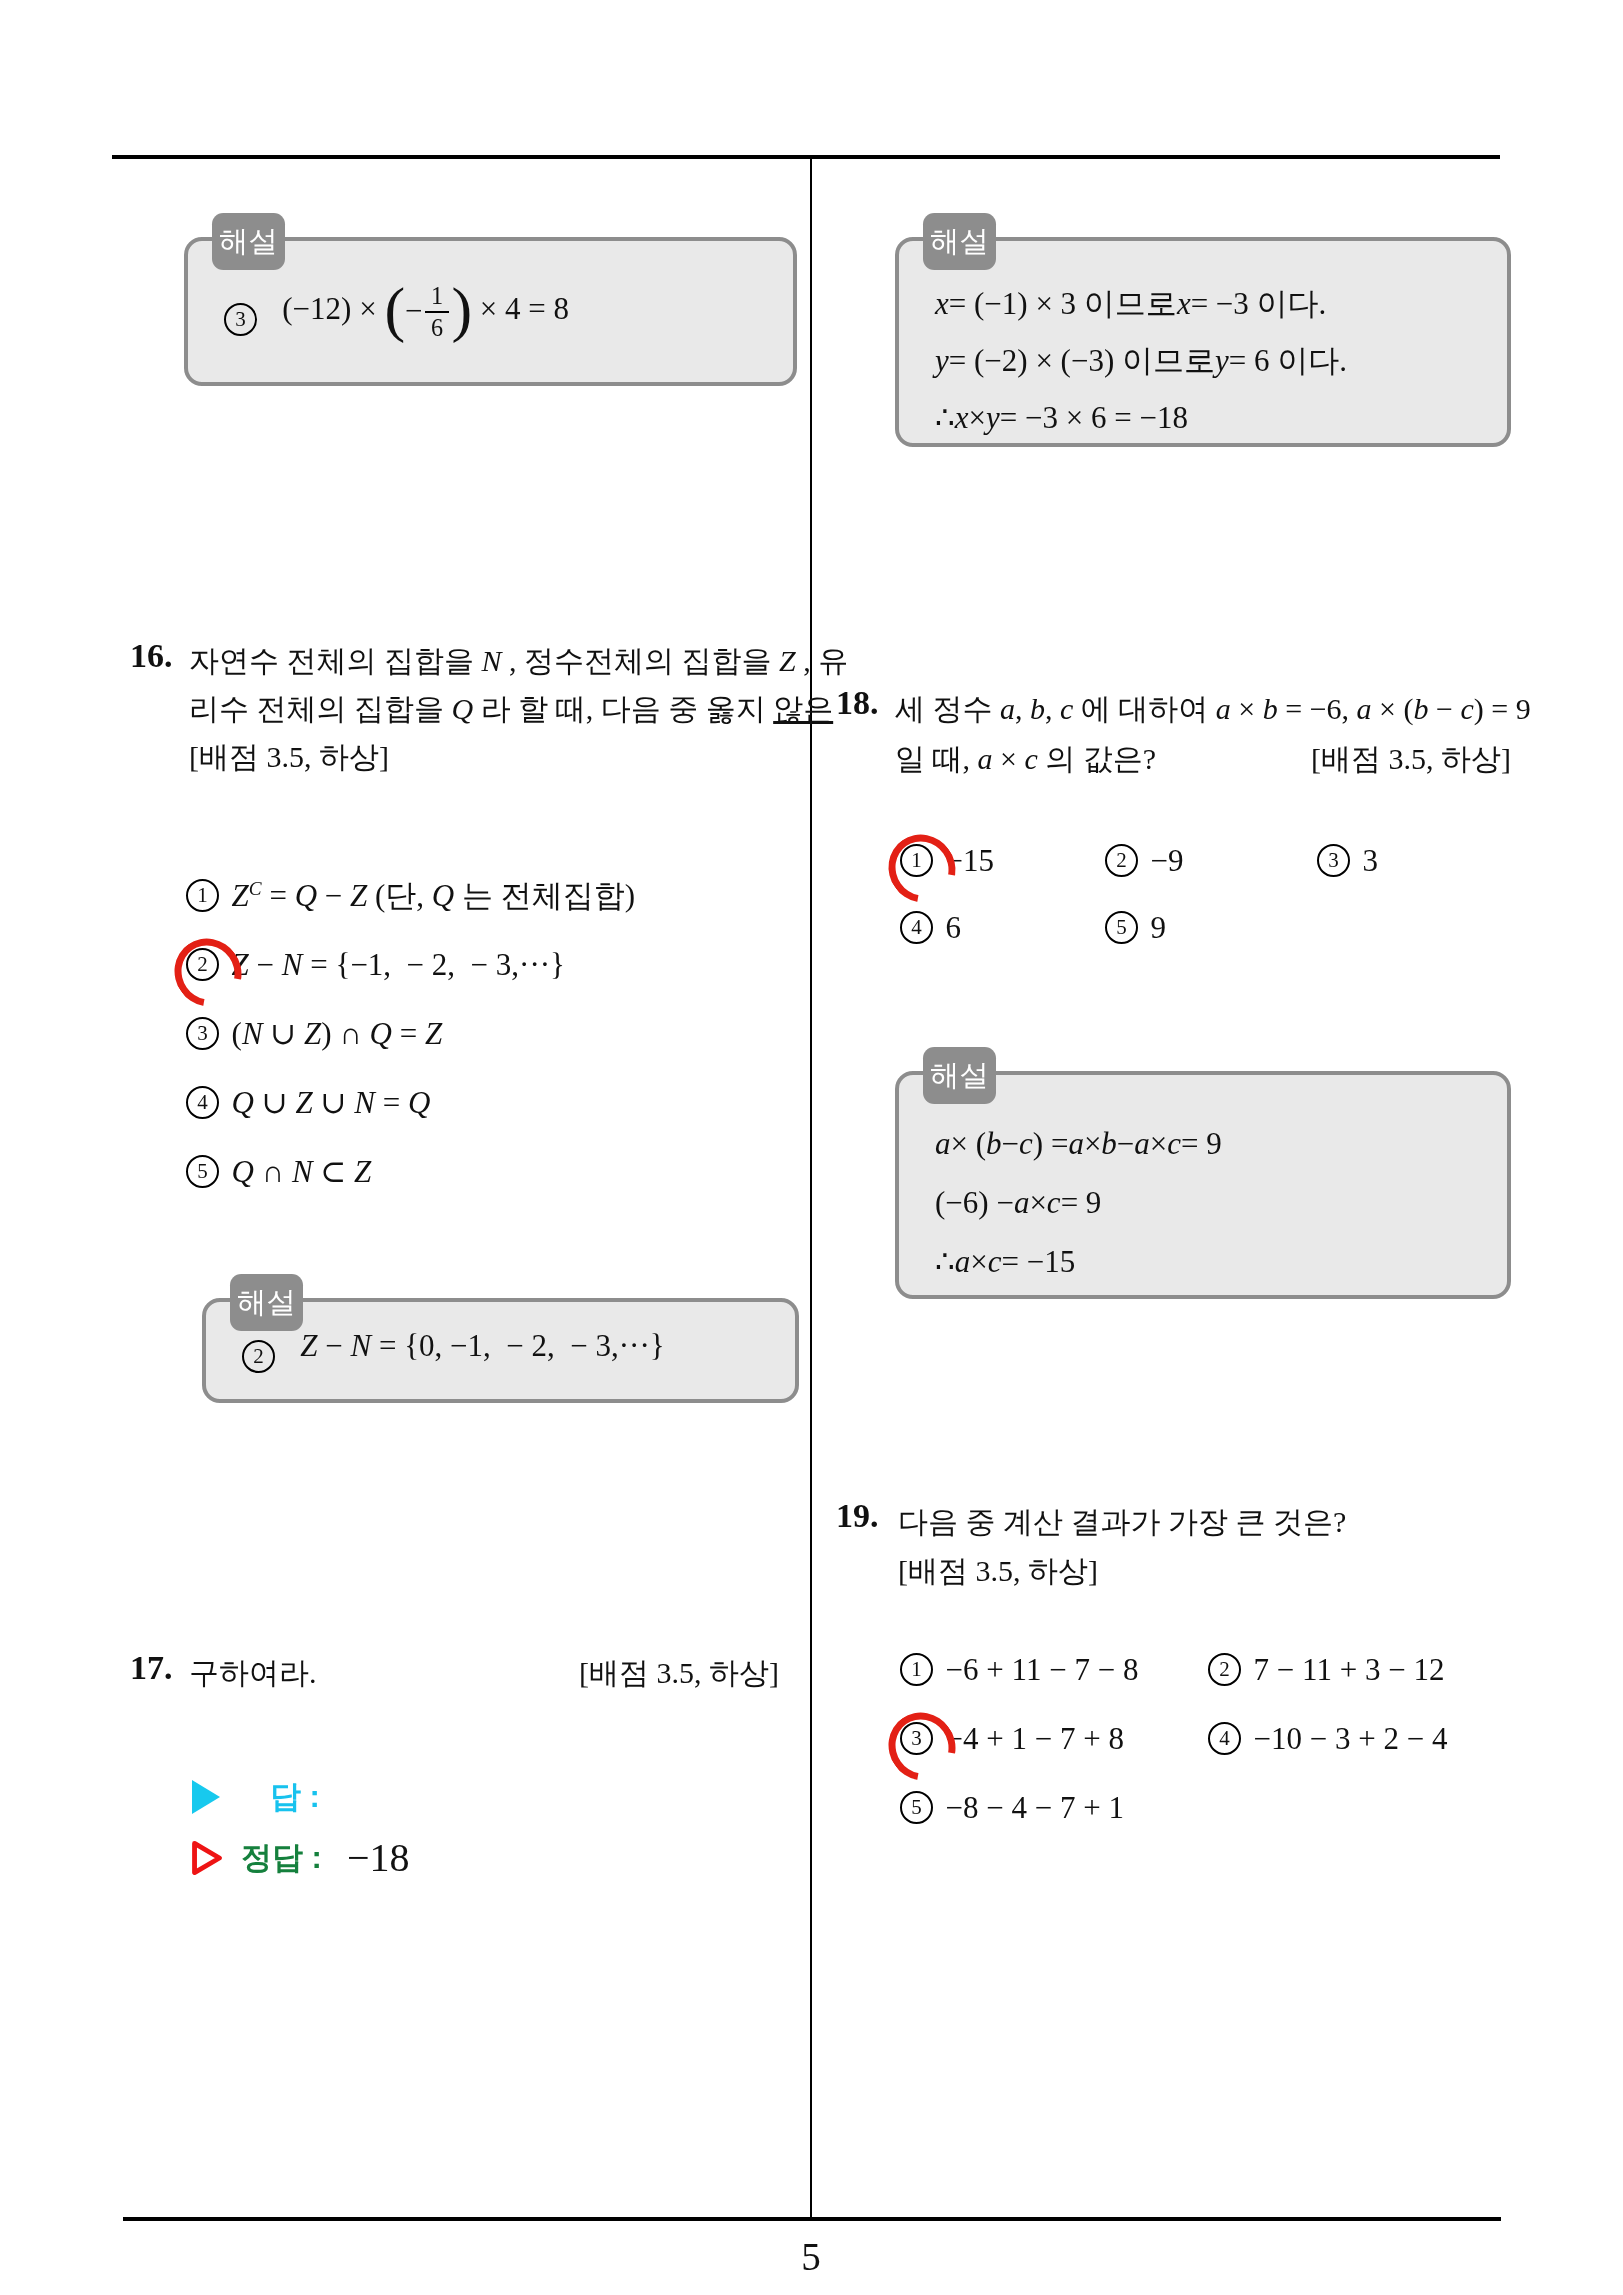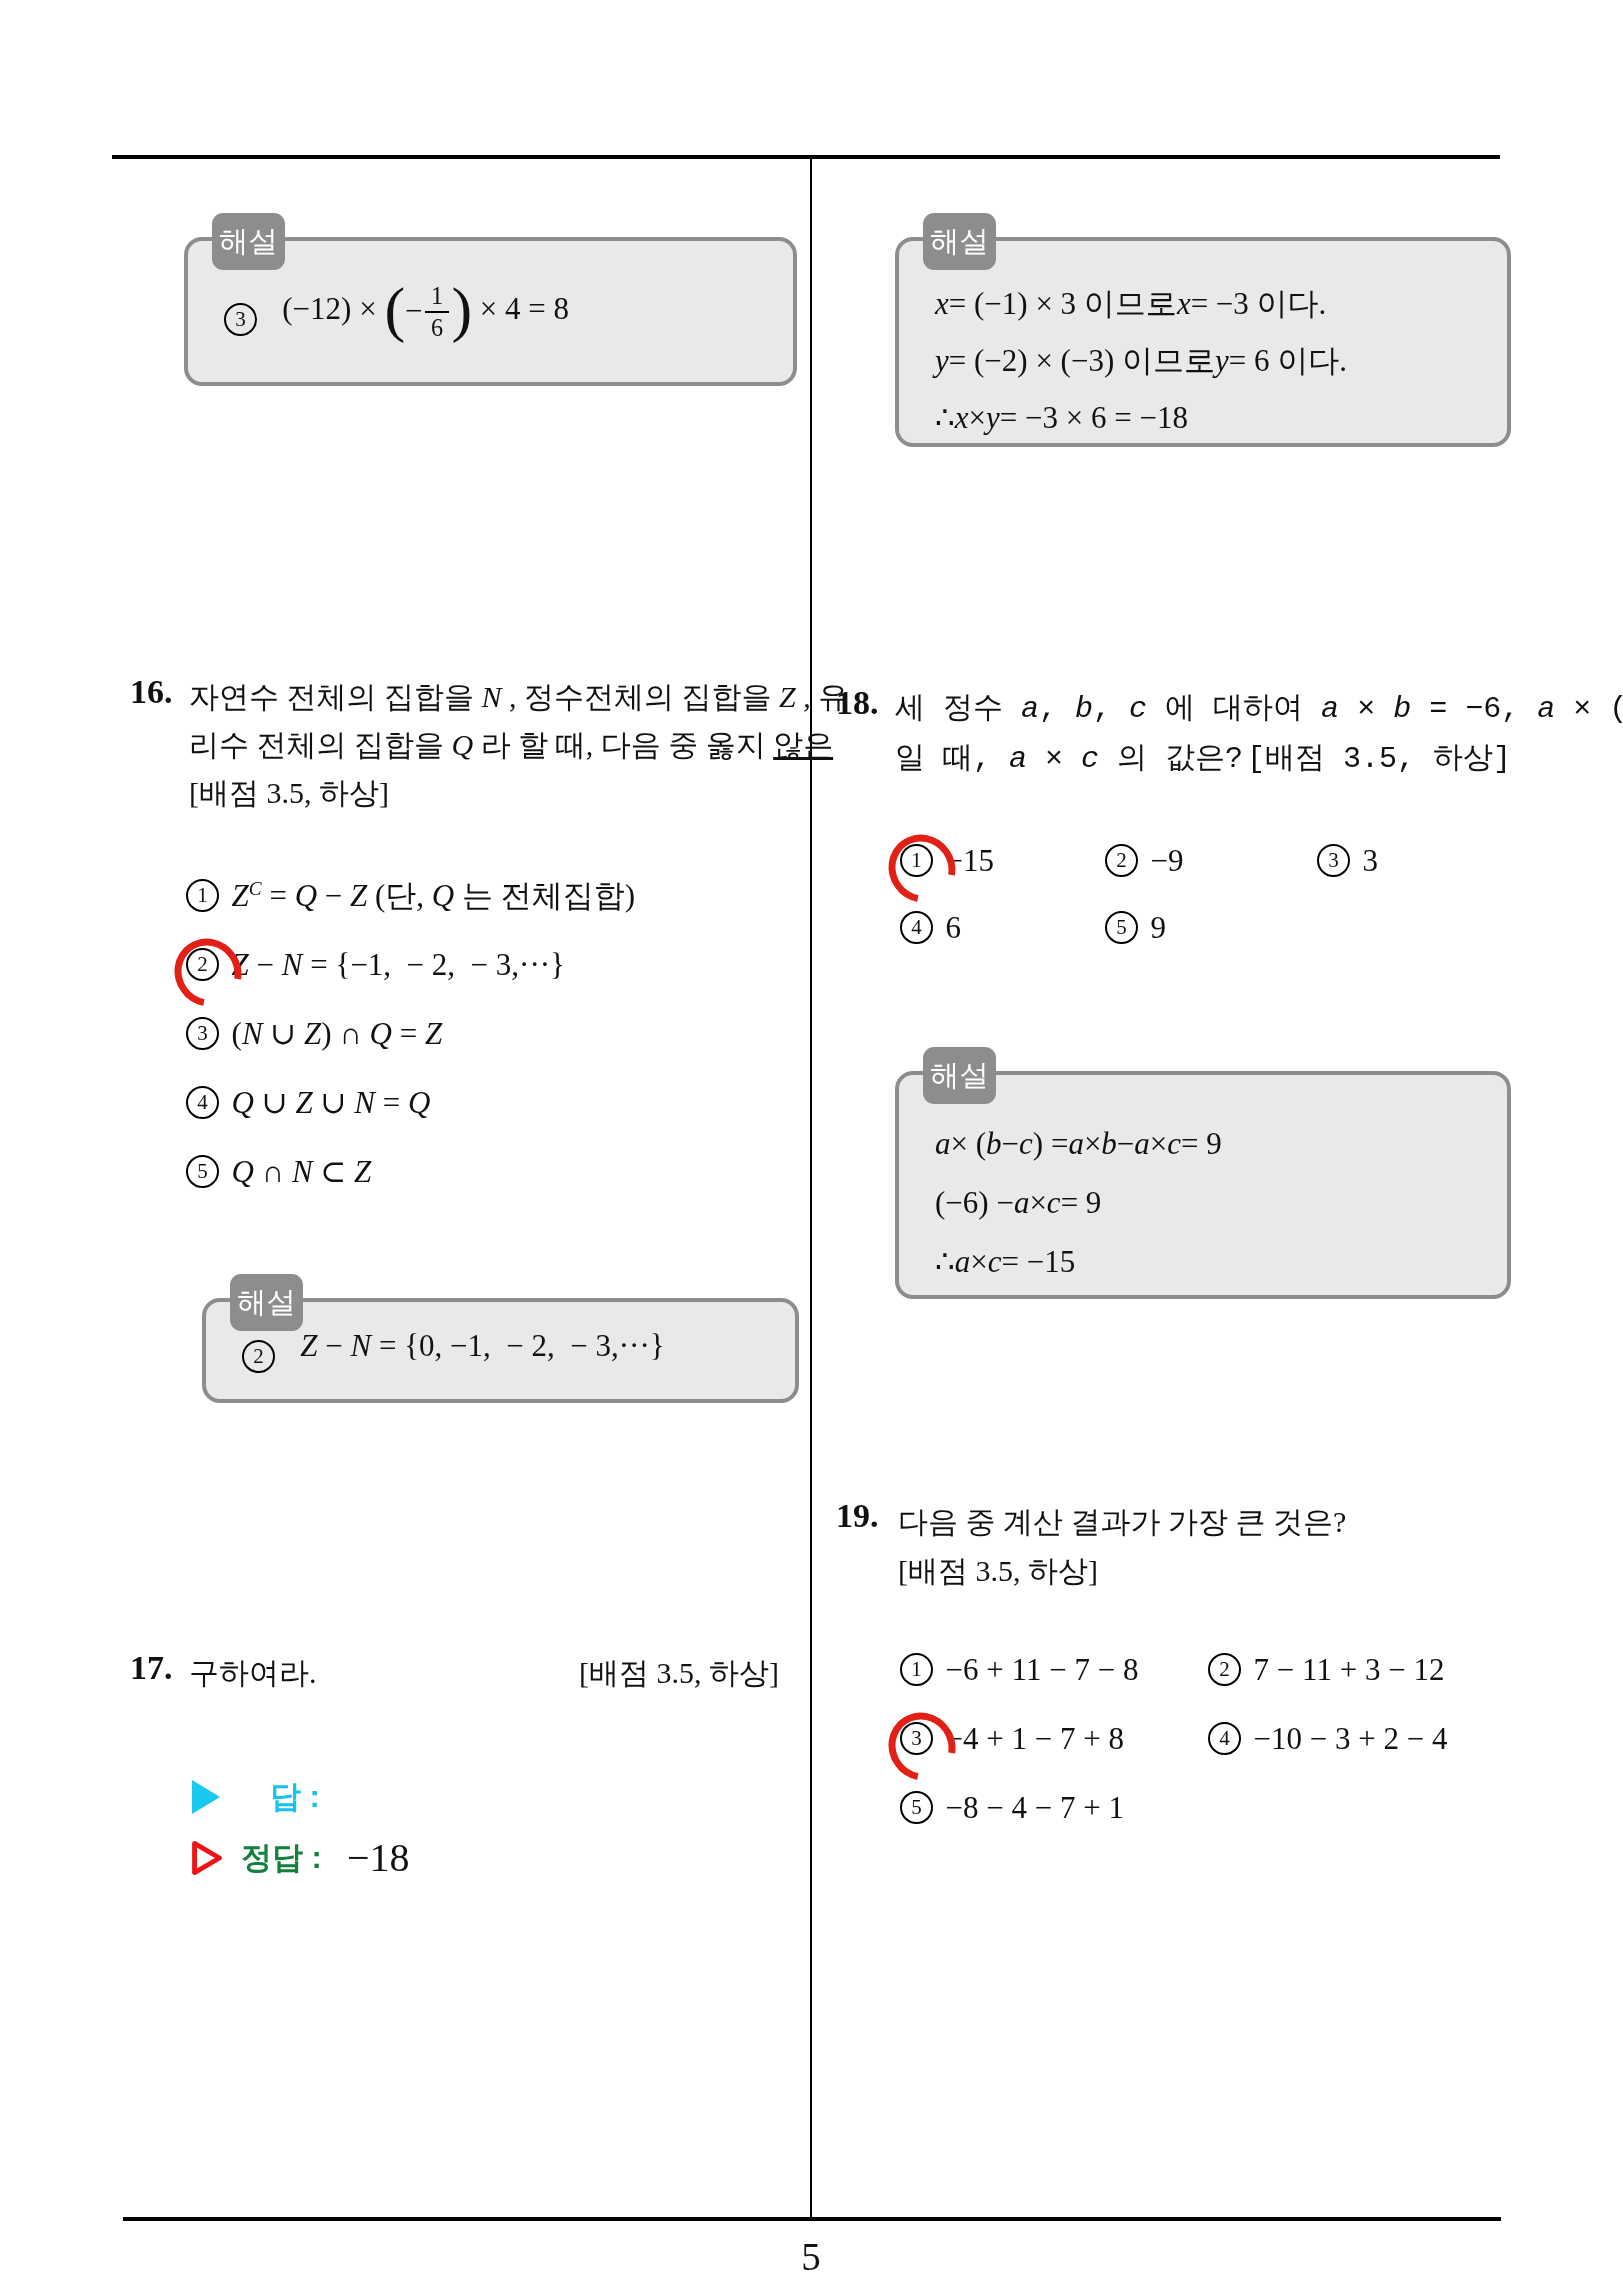--- a/index.html
+++ b/index.html
@@ -76,21 +76,21 @@
   <div class="hbox" style="left:184px;top:237px;width:613px;height:149px;">
     <div class="htab">해설</div>
     <div class="hcenter">
         <div class="mathline"><span class="cn sm">3</span>&nbsp; (−12) × <span class="bp">(</span><span class="neg">−</span><span class="fr">
             <span class="ft">1</span>
             <span class="fb">6</span>
           </span><span class="bp">)</span> × 4 = 8</div>
       </div>
   </div>
 
-  <div class="prob" style="left:130px;top:637px;width:649px;margin-top:36px;">
+  <div class="prob" style="left:130px;top:637px;width:649px;">
     <span class="pnum">16.</span>
     <div class="ptext">
       <div class="pline">자연수 전체의 집합을 <i>N</i> , 정수전체의 집합을 <i>Z</i> , 유</div>
       <div class="pline">리수 전체의 집합을 <i>Q</i> 라 할 때, 다음 중 옳지 <u>않은</u></div>
       <div class="score">[배점 3.5,  하상]</div>
     </div>
   </div>
 
   <div class="choices vlist" style="left:186px;top:861px;">
     <div class="choice" data-ringed="false">
@@ -148,21 +148,21 @@
     <div class="htab">해설</div>
     <div class="hcontent" style="padding-top:34px;">
       <div class="hline"><i>x</i> = (−1) × 3 이므로 <i>x</i> = −3 이다.</div>
       <div class="hline"><i>y</i> = (−2) × (−3) 이므로 <i>y</i> = 6 이다.</div>
       <div class="hline">∴ <i>x</i> × <i>y</i> = −3 × 6 = −18</div>
     </div>
   </div>
 
   <div class="prob" style="left:836px;top:684px;width:675px;">
     <span class="pnum">18.</span>
-    <div class="ptext" style="font-family:Liberation Mono, monospace;">
+    <div class="ptext" style="">
       <div class="pline" style="line-height:50px;">세 정수 <i>a</i>, <i>b</i>, <i>c</i> 에 대하여 <i>a</i> × <i>b</i> = −6, <i>a</i> × (<i>b</i> − <i>c</i>) = 9</div>
       <div class="pline split" style="line-height:50px;">
         <span>일 때, <i>a</i> × <i>c</i> 의 값은?</span>
         <span class="score">[배점 3.5,  하상]</span>
       </div>
     </div>
   </div>
 
   <div class="choices" style="left:900px;top:827px;width:617px;">
     <div class="chrow" style="height:67px;">

